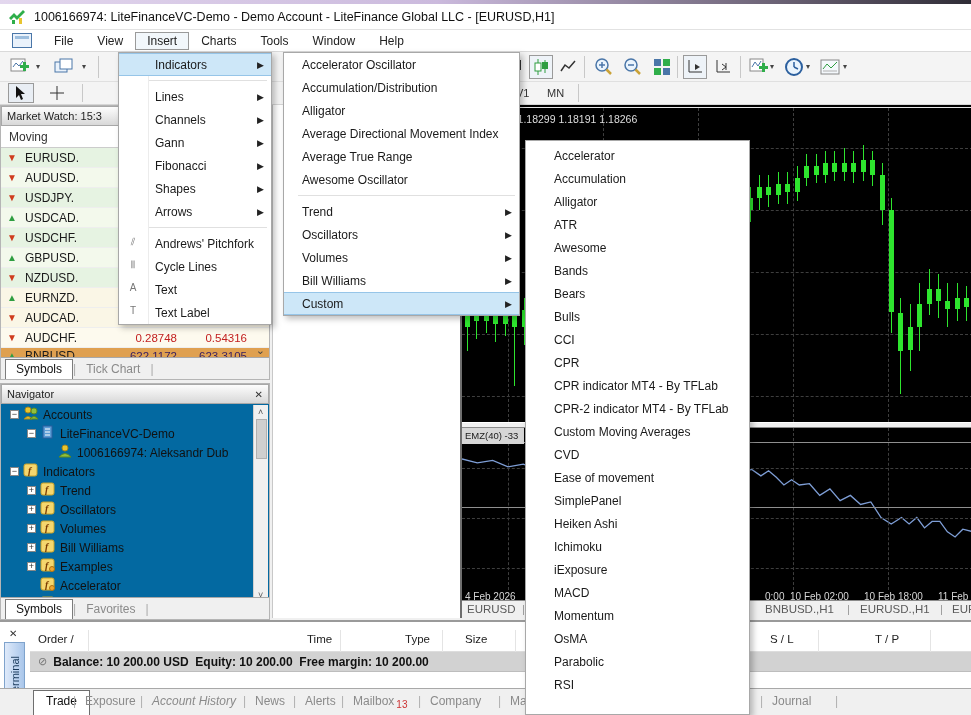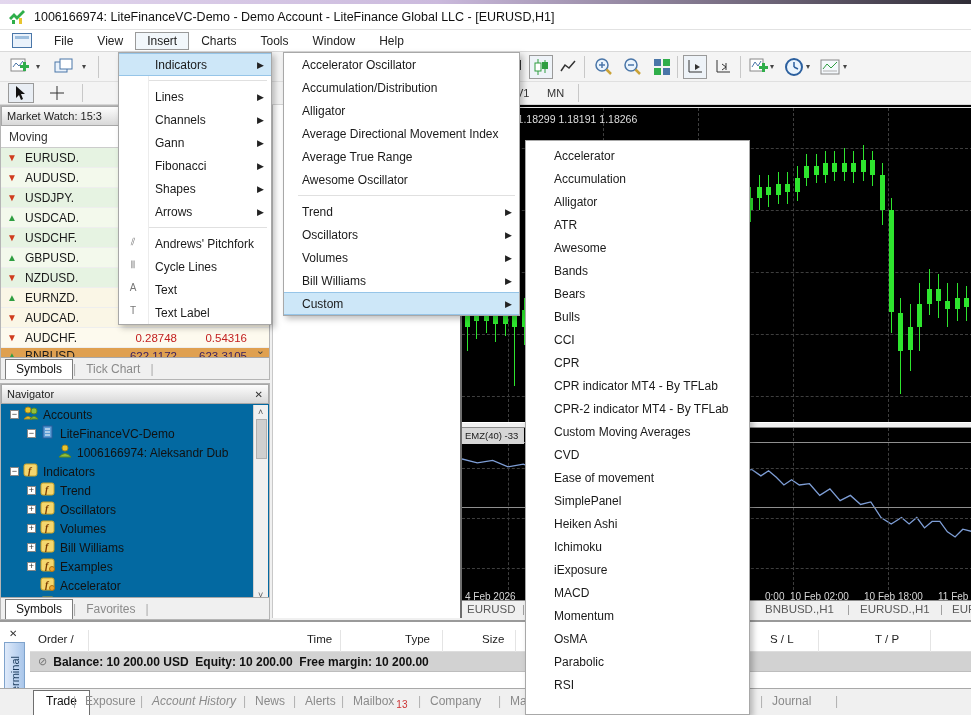--- a/index.html
+++ b/index.html
@@ -590,21 +590,21 @@
 
 <div class="abs" id="terminal">
   <span id="term-close">✕</span>
   <div id="term-side">
       <span>Terminal</span>
     </div>
   <div id="term-header">
       <span class="th-lab" style="left: 8px;">Order  /</span>
       <span class="th-lab" style="left: 277px;">Time</span>
       <span class="th-lab" style="left: 375px;">Type</span>
-      <span class="th-lab" style="left: 452px; text-align: center;">Size</span>
+      <span class="th-lab" style="left: 435px; text-align: center;">Size</span>
       <span class="th-lab" style="left: 740px;">S / L</span>
       <span class="th-lab" style="left: 845px;">T / P</span>
       <span class="th-line" style="left: 58px;"></span>
       <span class="th-line" style="left: 310px;"></span>
       <span class="th-line" style="left: 412px;"></span>
       <span class="th-line" style="left: 485px;"></span>
       <span class="th-line" style="left: 715px;"></span>
       <span class="th-line" style="left: 788px;"></span>
       <span class="th-line" style="left: 900px;"></span>
     </div>

